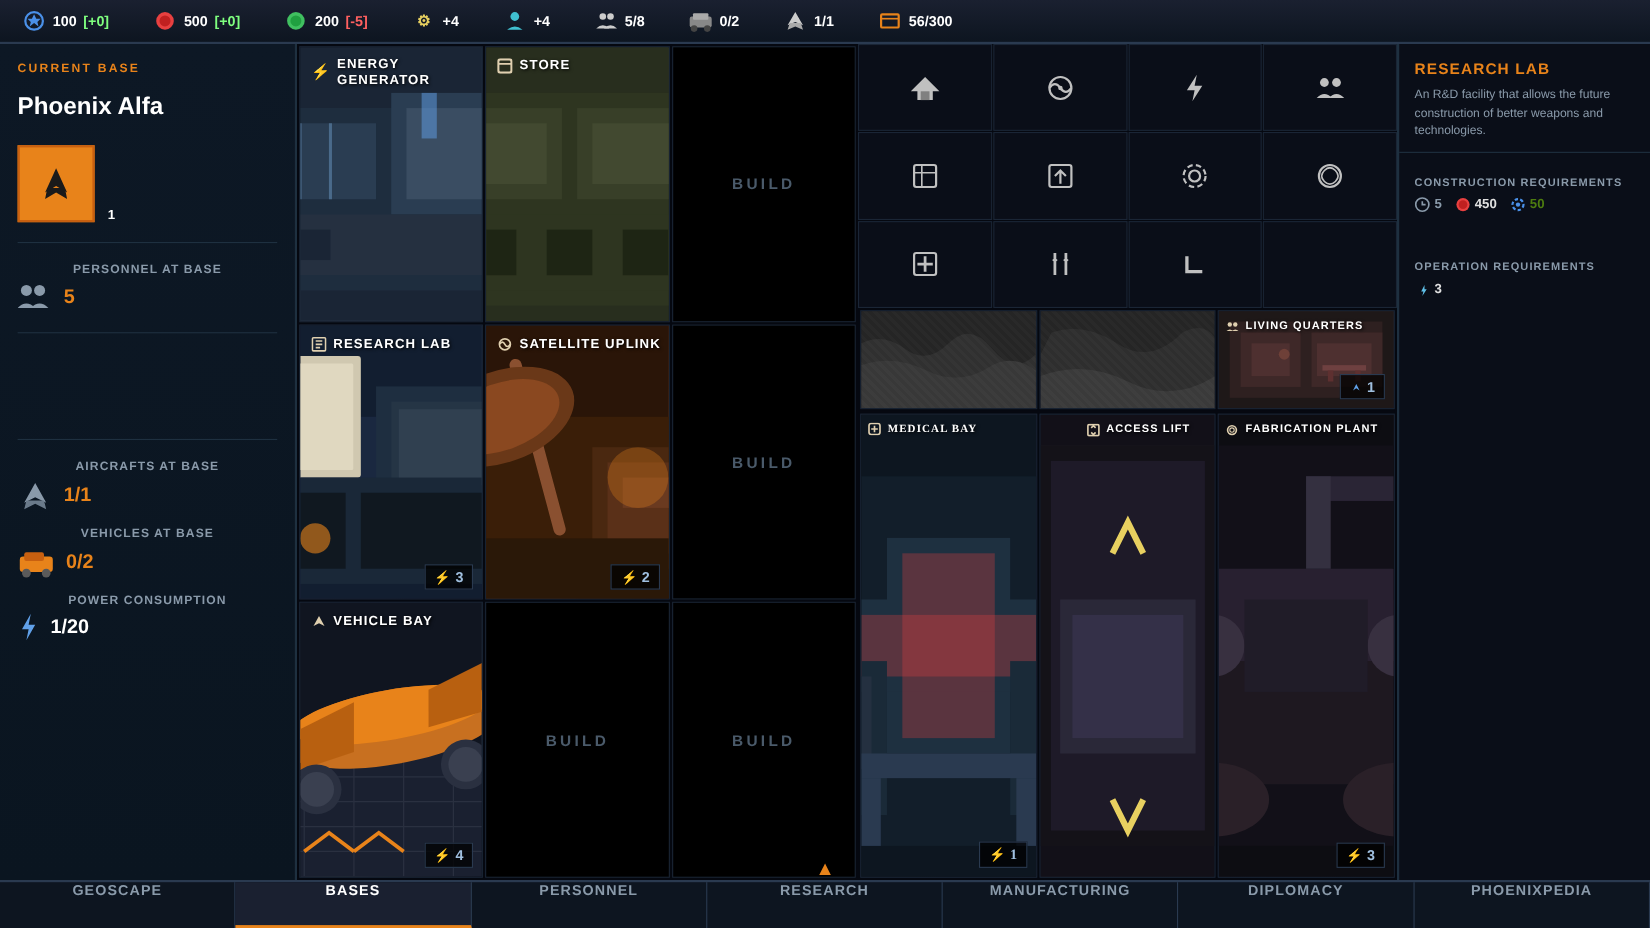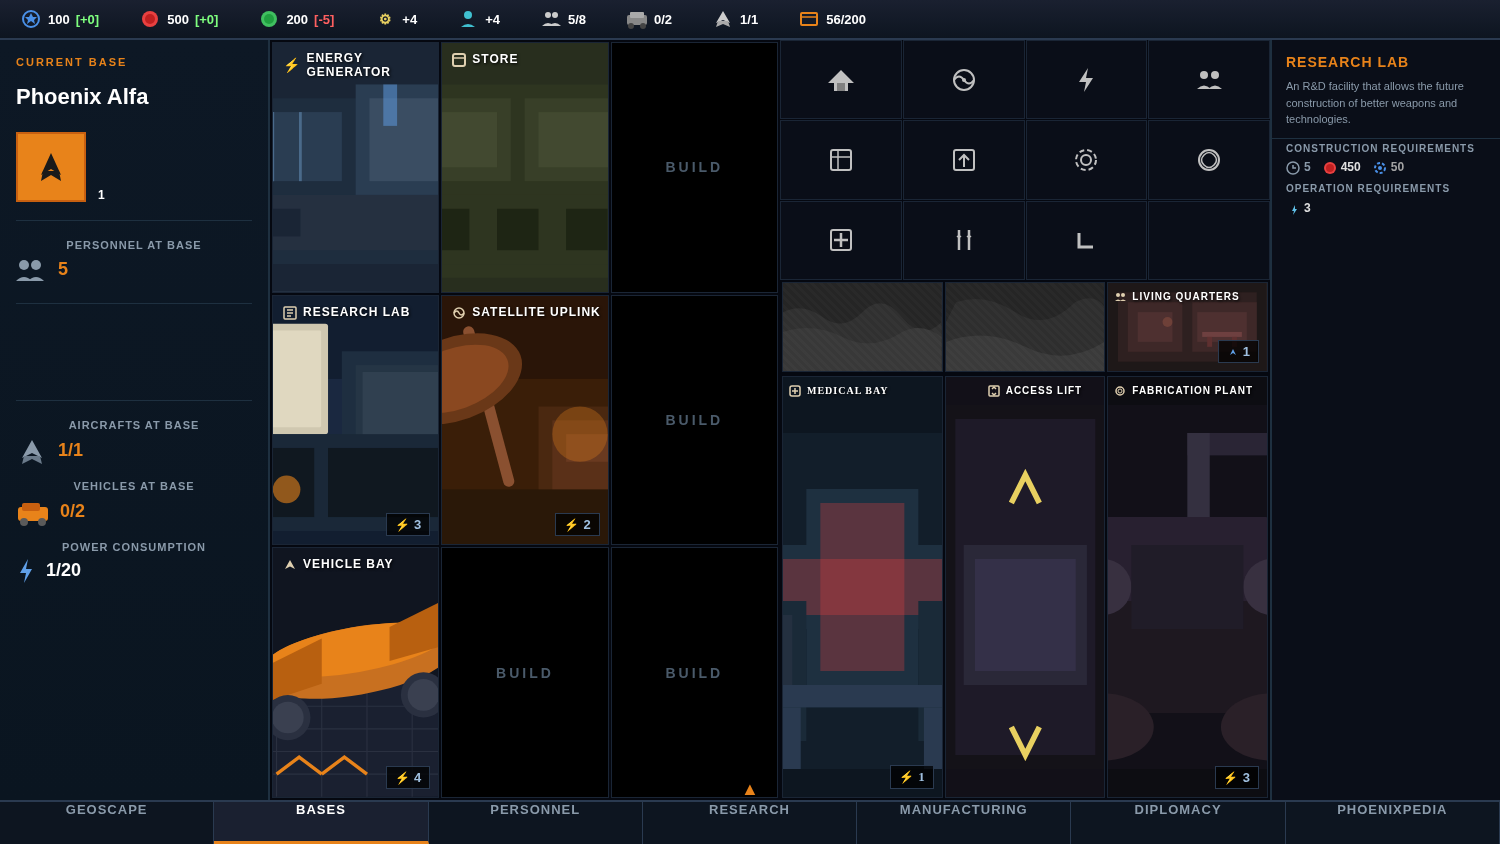--- a/index.html
+++ b/index.html
@@ -271,21 +271,21 @@
       color: #e8831a;
       letter-spacing: 1px;
       text-transform: uppercase;
       margin-bottom: 8px;
     }
     .info-panel-desc {
       font-size: 11px;
       color: #8a9aaa;
       line-height: 1.5;
     }
-    .req-section { padding: 4px 14px; }
+    .req-section { padding: 22px 14px; }
     .req-title {
       font-size: 10px;
       font-weight: bold;
       color: #8a9aaa;
       letter-spacing: 1px;
       text-transform: uppercase;
       margin-bottom: 6px;
     }
     .req-row {
       display: flex;
@@ -419,21 +419,21 @@
     <span class="value">1/1</span>
   </div>
 
   <div class="top-stat">
     <span class="icon" style="color:#e8831a;">
       <svg width="20" height="20" viewBox="0 0 20 20">
           <rect x="2" y="4" width="16" height="12" rx="1" fill="none" stroke="#e8831a" stroke-width="2"></rect>
           <path d="M2 8 L18 8" stroke="#e8831a" stroke-width="1.5"></path>
         </svg>
     </span>
-    <span class="value">56/200</span>
+    <span class="value">56/300</span>
   </div>
 </div>
 
 <div class="main-layout">
 
   <div class="left-sidebar">
     <div class="current-base-label">CURRENT BASE</div>
     <div class="base-name">Phoenix Alfa</div>
 
     <div style="display:flex; align-items:flex-end; gap:12px;">
@@ -959,21 +959,21 @@
           </span>
           <span style="color:#e0e0e0; font-size:12px; font-weight:bold;">450</span>
         </div>
         <div class="req-item">
           <span class="req-icon req-gear">
             <svg width="14" height="14" viewBox="0 0 14 14">
                 <circle cx="7" cy="7" r="5" fill="none" stroke="#4a90e8" stroke-width="2" stroke-dasharray="3 2"></circle>
                 <circle cx="7" cy="7" r="2" fill="#4a90e8"></circle>
               </svg>
           </span>
-          <span style="color:#a3a3a3; font-size:12px; font-weight:bold;">50</span>
+          <span style="color:#4d7c0f; font-size:12px; font-weight:bold;">50</span>
         </div>
       </div>
     </div>
     <div class="req-section">
       <div class="req-title">OPERATION REQUIREMENTS</div>
       <div class="req-row">
         <div class="req-item">
           <span class="req-icon req-person">
             <svg width="14" height="14" viewBox="0 0 14 14">
                 <path d="M9 3 L6 9 L8 9 L7 13 L11 7 L9 7 Z" fill="#60c0e8"></path>

